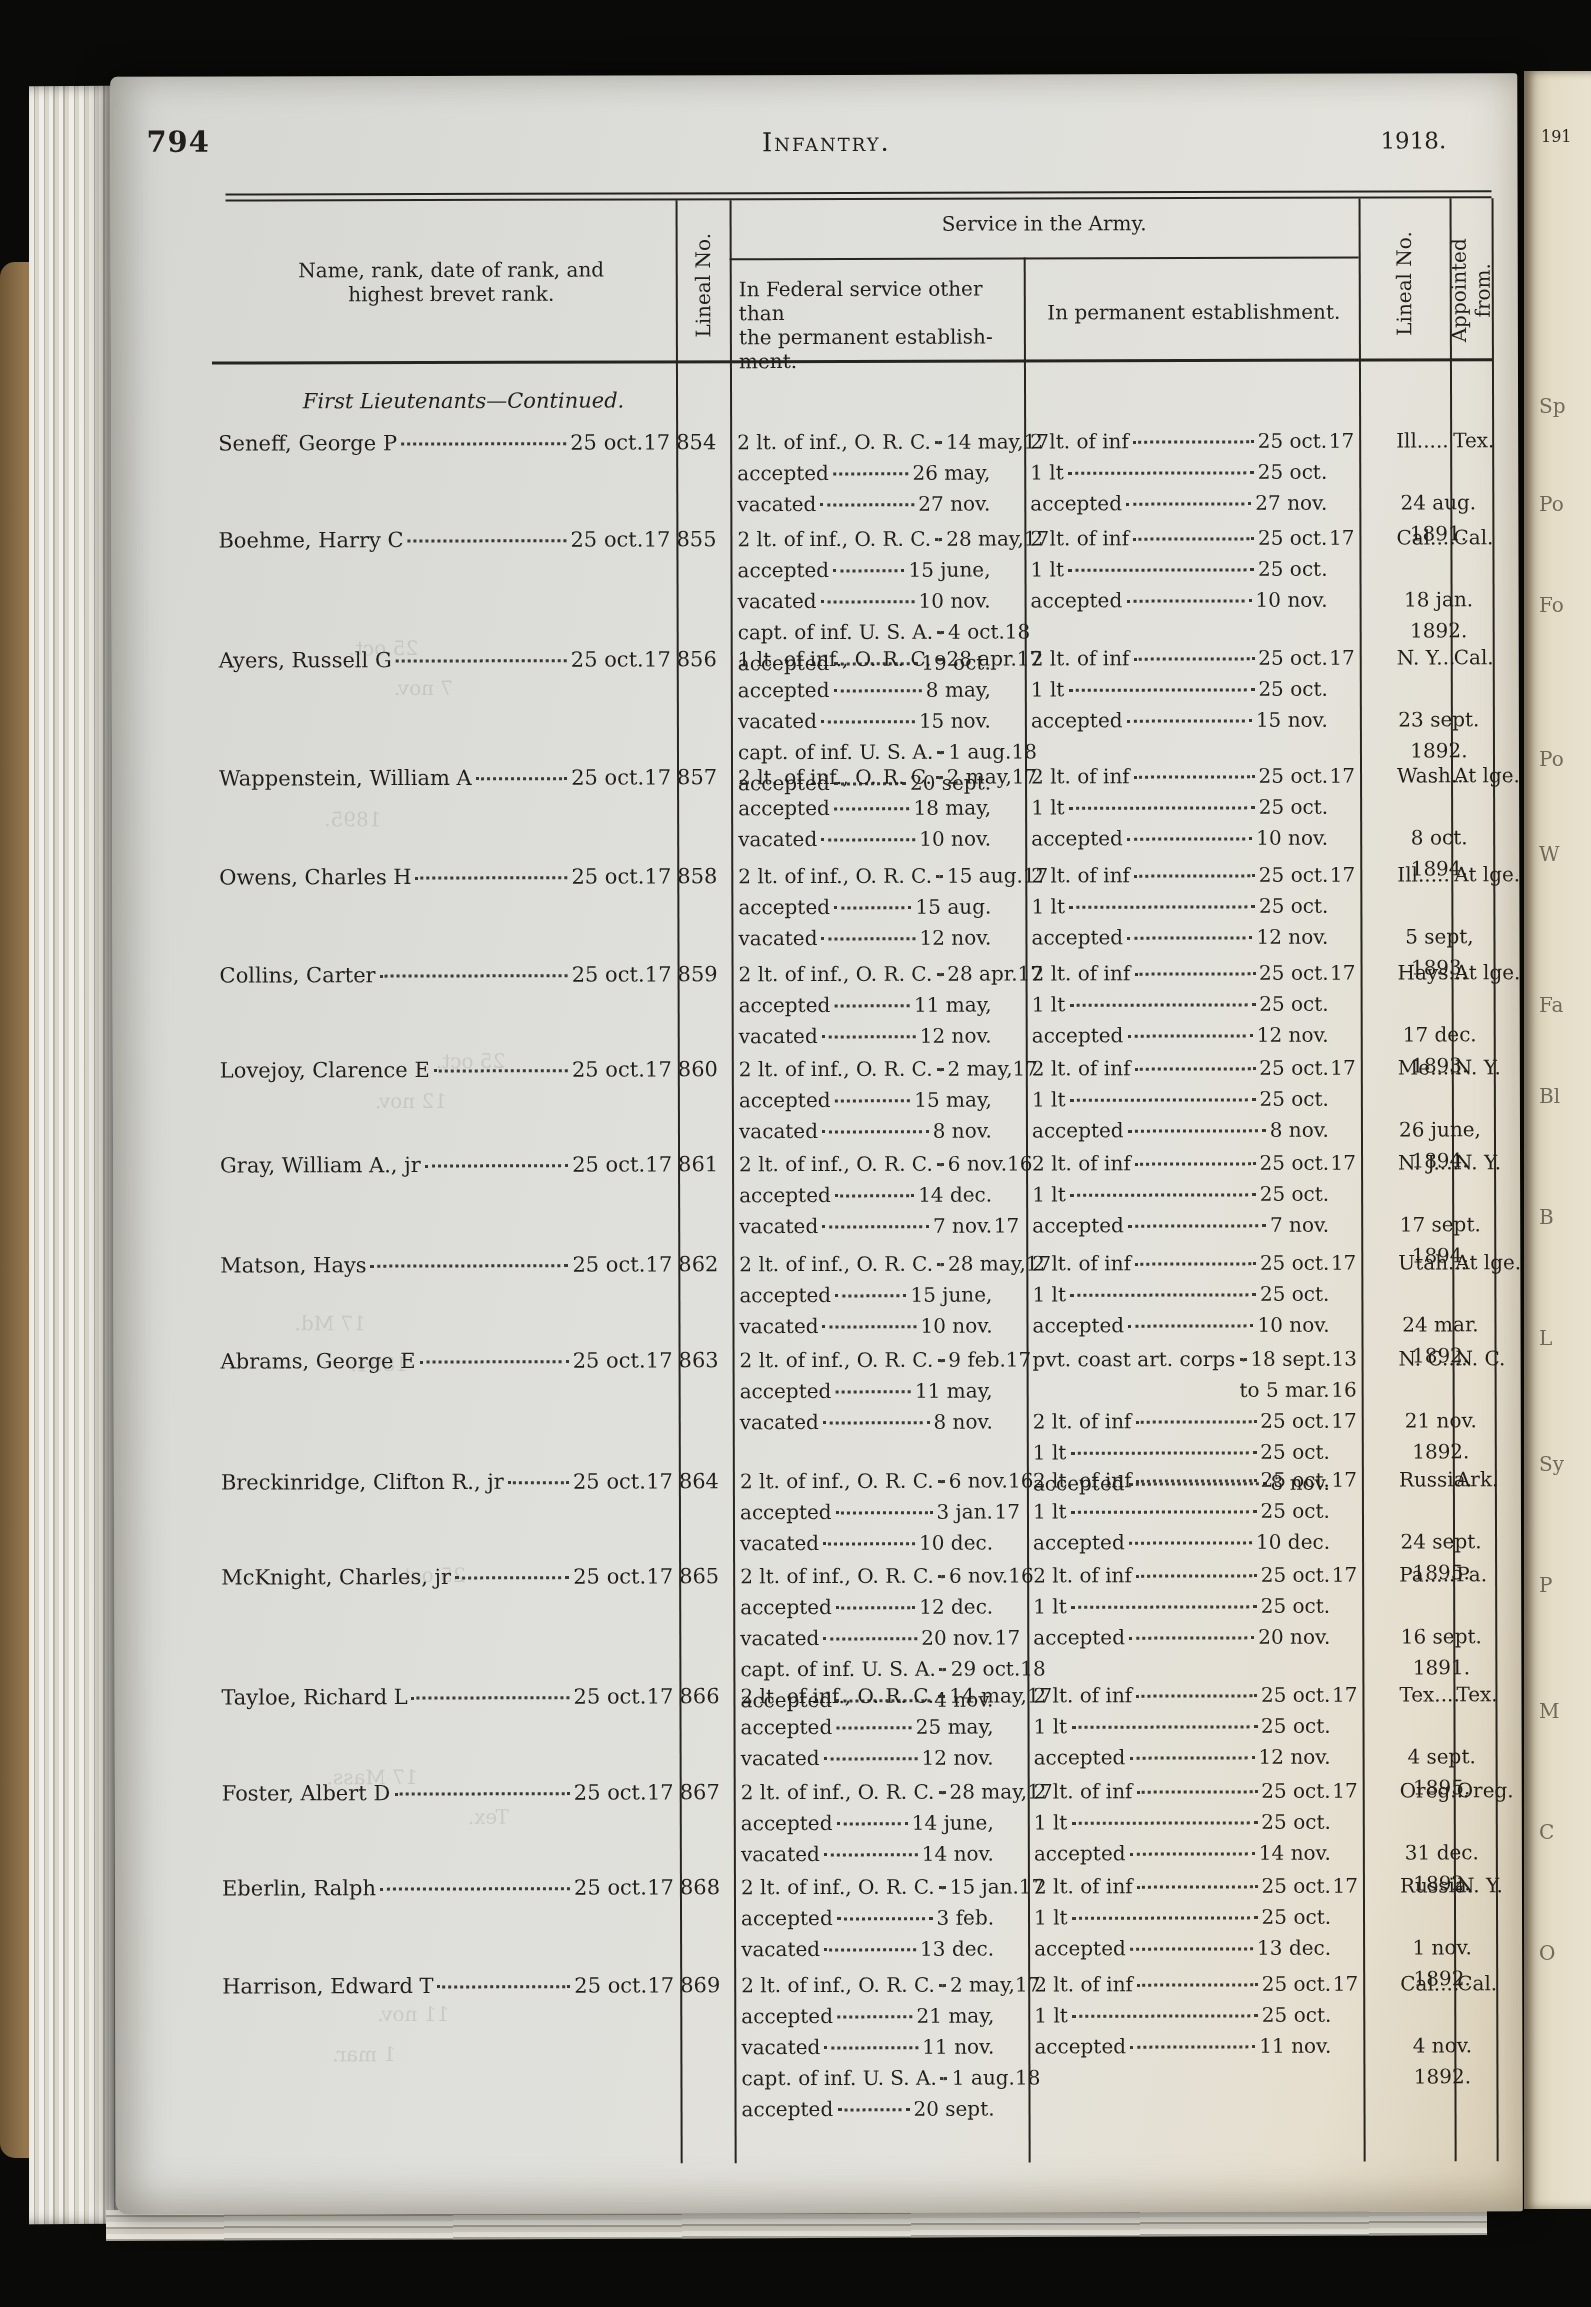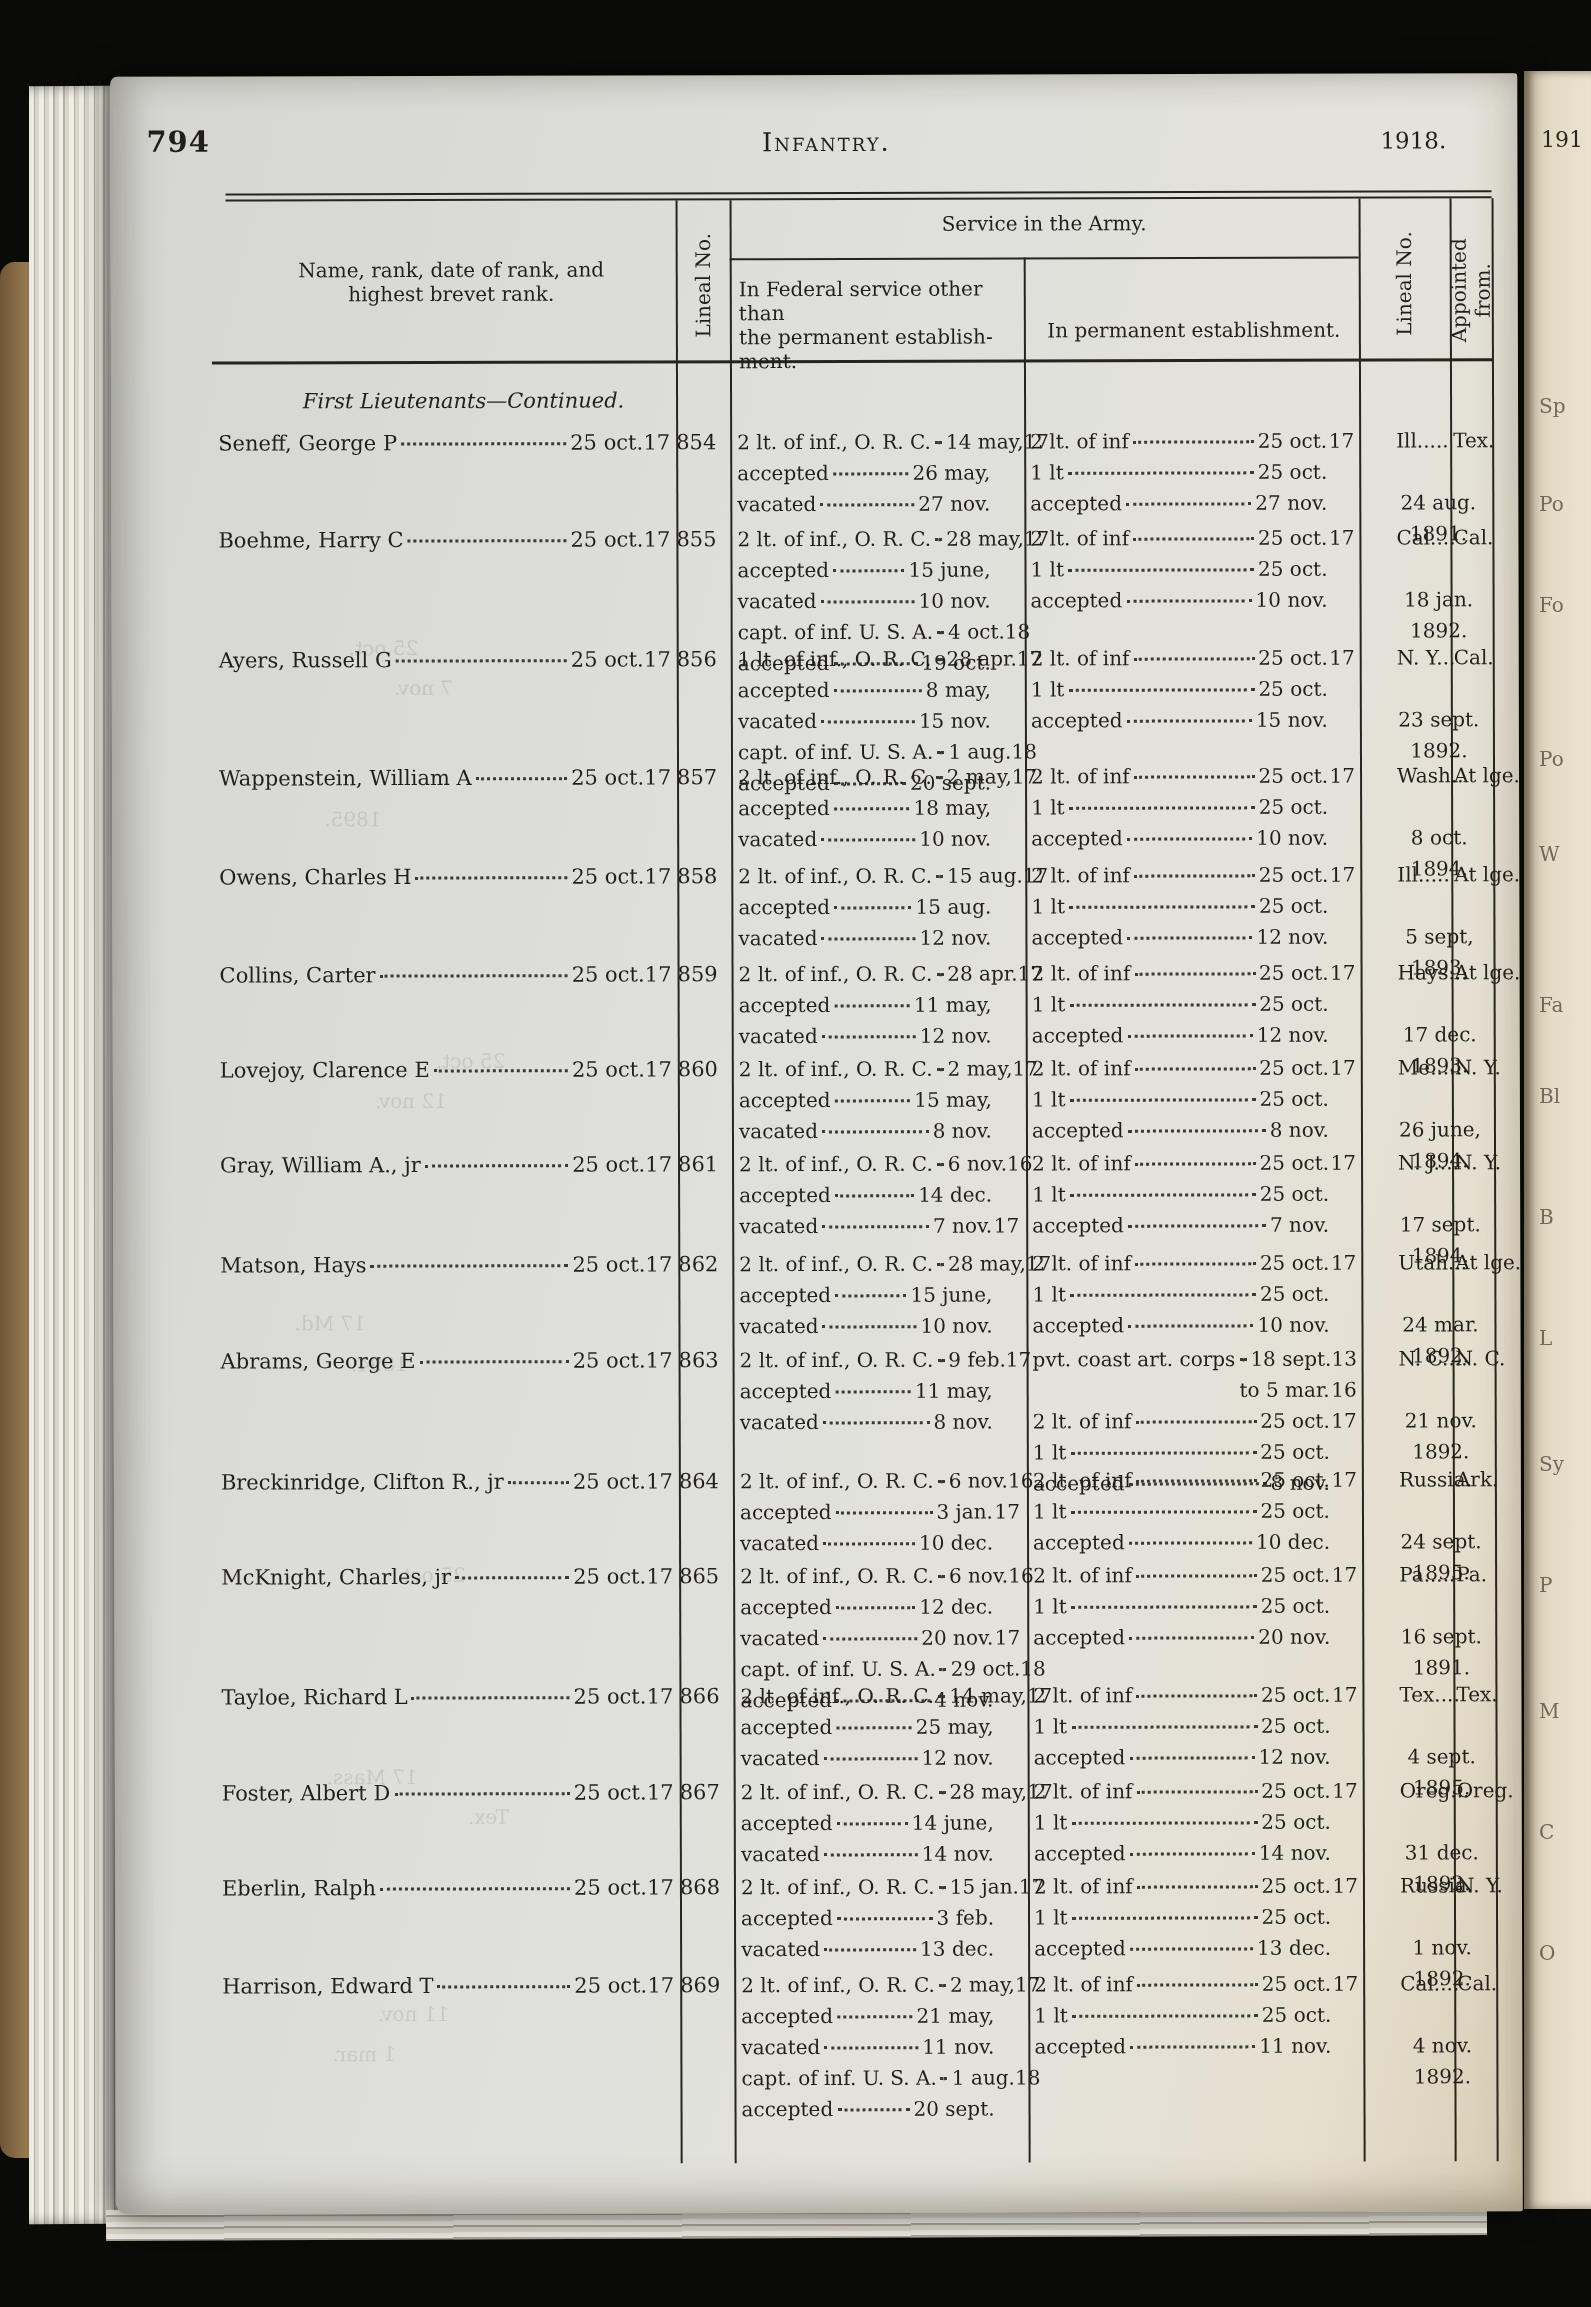--- a/index.html
+++ b/index.html
@@ -14,21 +14,21 @@
     background:repeating-linear-gradient(180deg,#e8e6de 0 5px,#aaa496 5px 7px,#d6d2c6 7px 12px);transform:rotate(-.25deg);}
   
   .page{position:absolute;left:113px;top:75px;width:1407px;height:2138px;
     background:linear-gradient(103deg,#d5d6d2 0%,#dfdfdb 42%,#e3e2dc 68%,#e6dfcf 88%,#d8cdb4 100%);
     box-shadow:0 0 30px rgba(0,0,0,.6), inset 20px 0 35px rgba(60,55,45,.25), inset -5px -15px 40px rgba(90,75,50,.25);
     border-radius:7px 3px 2px 13px;transform:rotate(-.15deg);}
   .page-inner{position:absolute;inset:0;}
   
   .page2{position:absolute;left:1524px;top:71px;width:68px;height:2138px;background:linear-gradient(90deg,#c9bfa6,#e4dcc6 40%,#e9e2cf);
     box-shadow:inset 7px 0 9px rgba(40,30,15,.55);}
-  .page2 .yr{position:absolute;left:17px;top:56px;font-size:22px;color:#2a2620;}
+  .page2 .yr{position:absolute;left:17px;top:56px;font-size:16px;color:#2a2620;}
   .page2 .gl{position:absolute;left:15px;font-size:20px;color:#4a443a;opacity:.75;}
   
   .pgnum{position:absolute;left:36px;top:48px;font-size:29px;font-weight:bold;letter-spacing:1px;}
   .ptitle{position:absolute;left:615px;top:52px;width:202px;text-align:center;font-variant:small-caps;font-size:26px;letter-spacing:2px;}
   .pyear{position:absolute;left:1270px;top:54px;font-size:23px;}
   
   .tbl{position:absolute;left:101px;top:117px;width:1281px;height:1976px;font-size:20px;}
   .rule{position:absolute;background:#262420;}
   .ln{display:flex;align-items:baseline;height:31px;line-height:31px;white-space:nowrap;}
   .ln .t{white-space:nowrap;}
@@ -91,21 +91,21 @@
           <span class="rot" style="display:inline-block;">Lineal No.</span>
         </div>
         <div class="hdr-c" style="left:518px;top:20px;width:629px;">
           <span>Service in the Army.</span>
         </div>
         <div style="position:absolute;left:527px;top:85px;width:282px;">
           <div>In Federal service other than</div>
           <div>the permanent establish-</div>
           <div>ment.</div>
         </div>
-        <div class="hdr-c" style="left:817px;top:127px;width:330px;">
+        <div class="hdr-c" style="left:817px;top:109px;width:330px;">
           <span>In permanent establishment.</span>
         </div>
         <div class="hdr-c" style="left:1129px;top:81px;width:126px;">
           <span class="rot" style="display:inline-block;">Lineal No.</span>
         </div>
         <div class="hdr-c" style="left:1196px;top:76px;width:126px;">
           <span class="rot" style="display:inline-block;">
             <span>Appointed</span><br>
             <span style="display:inline-block;width:100%;text-align:center;">from.</span>
           </span>

